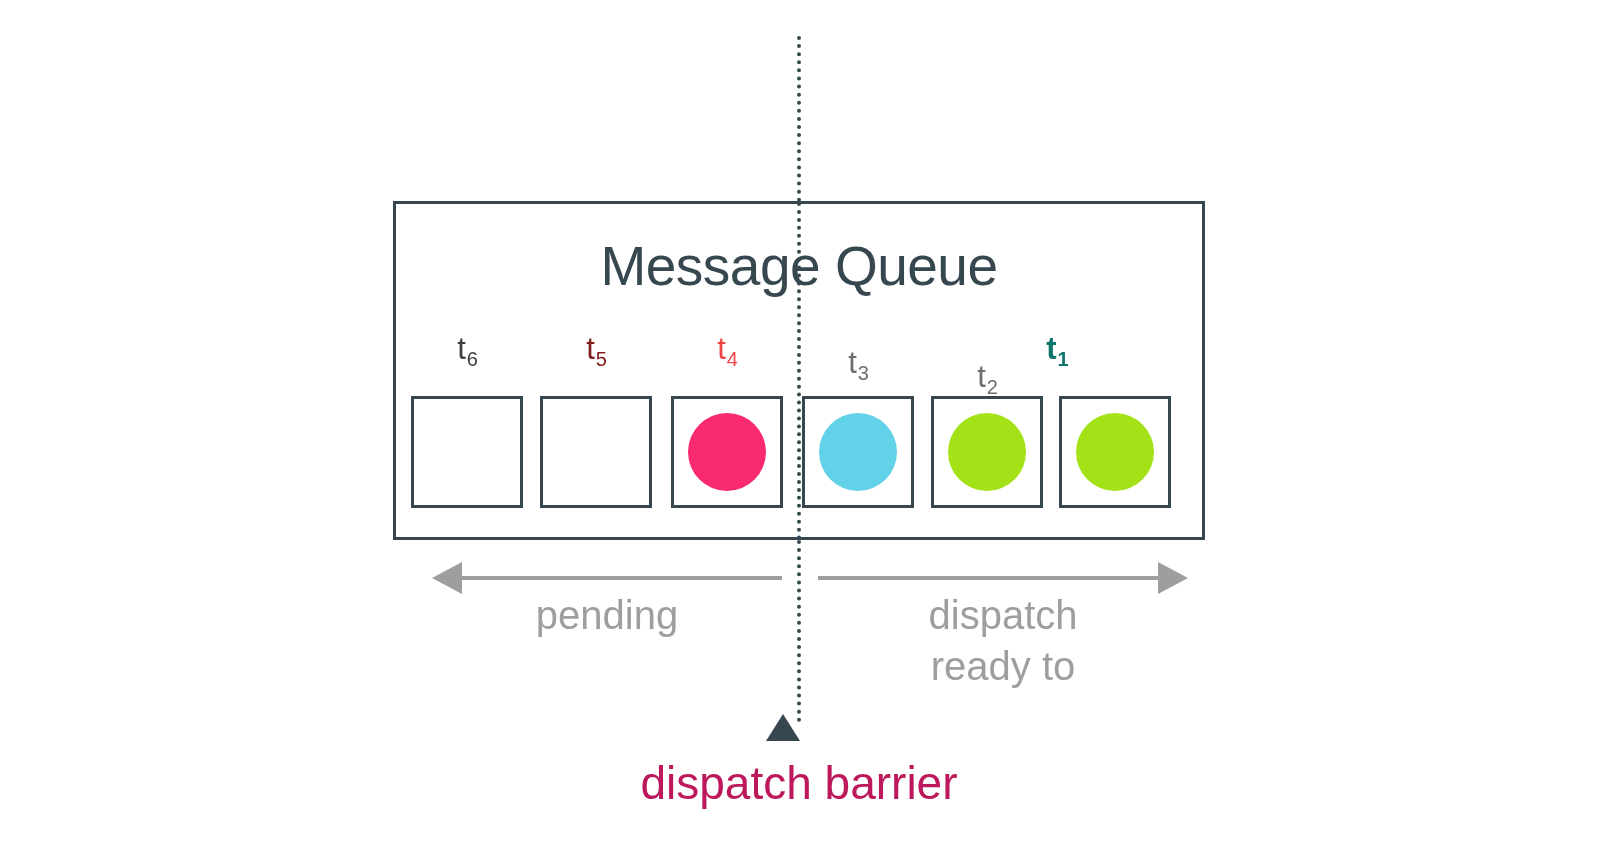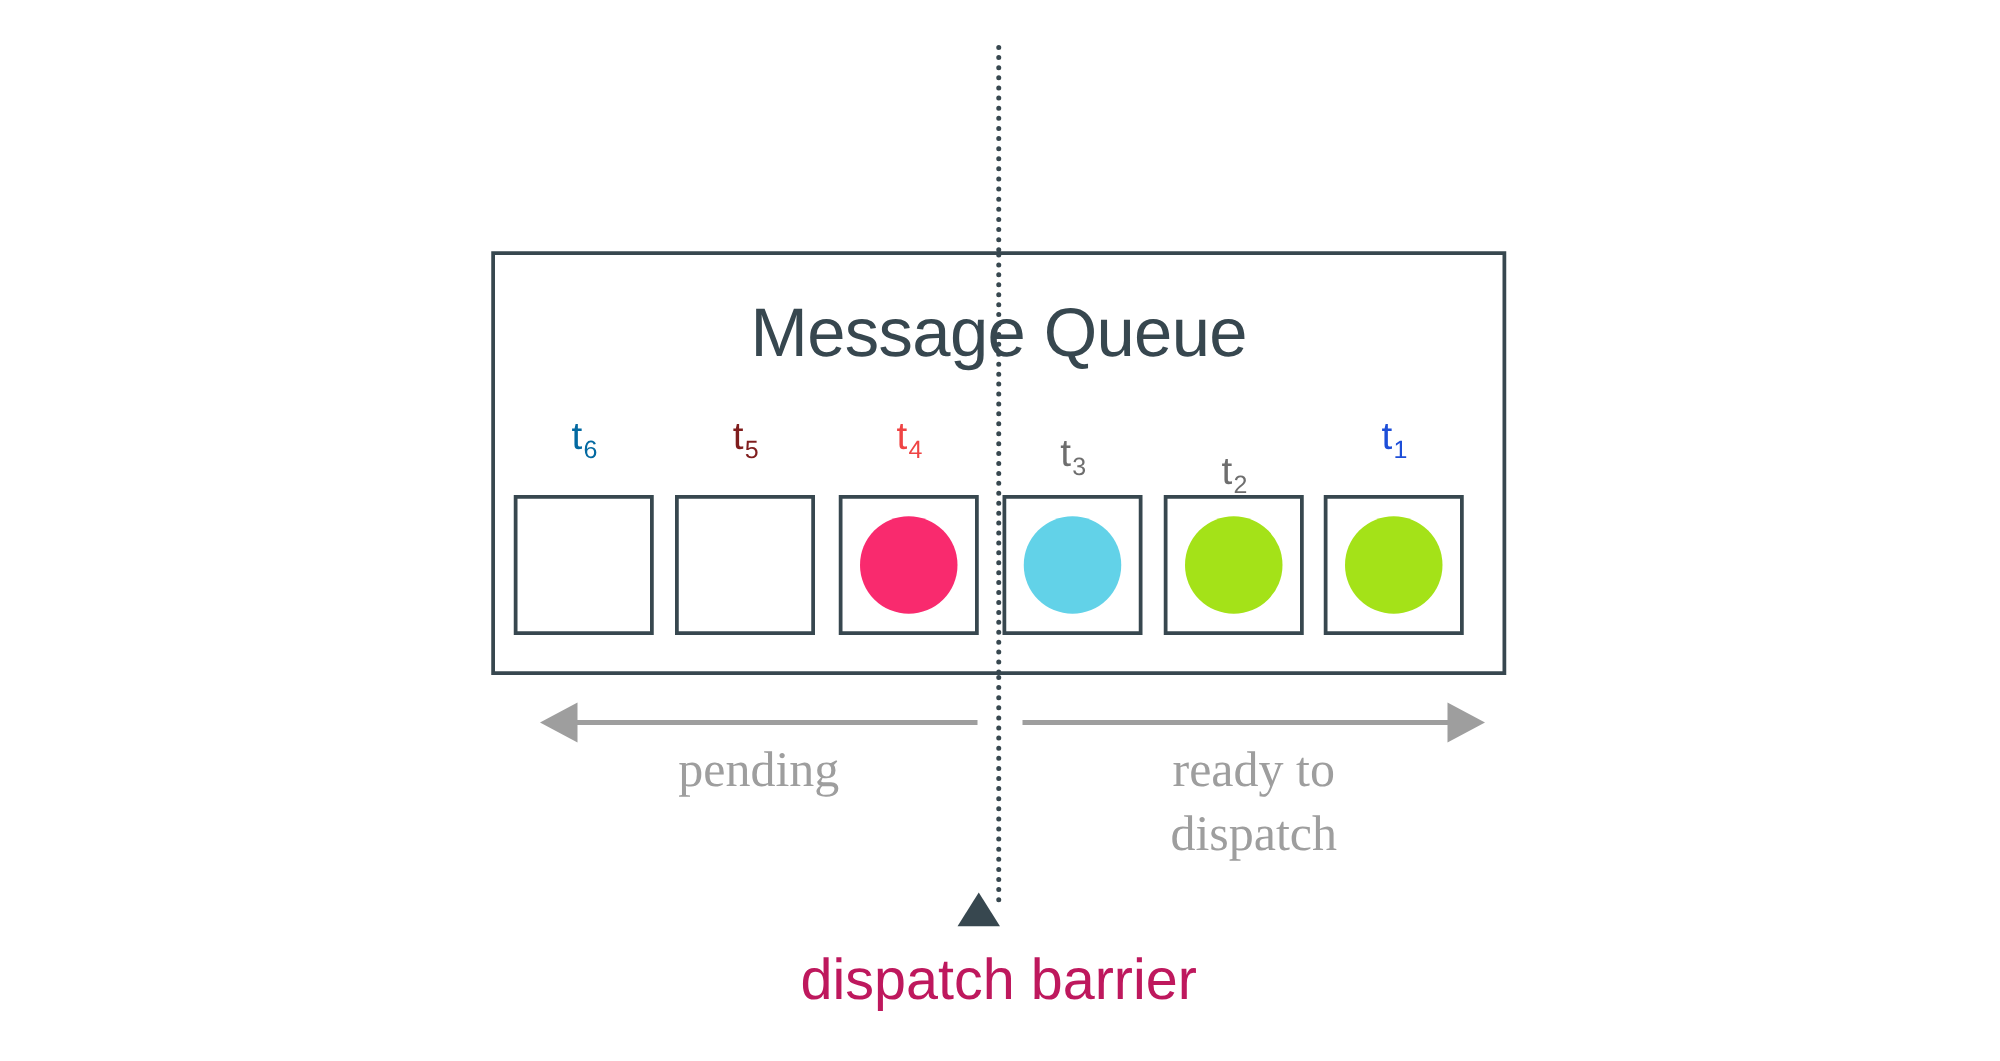--- a/index.html
+++ b/index.html
@@ -120,21 +120,21 @@
   }
   .arrow-head.left  { left: 0;  border-right: 30px solid #9e9e9e; }
   .arrow-head.right { right: 0; border-left: 30px solid #9e9e9e; }
 
   .region-label {
     position: absolute;
     text-align: center;
     font-size: 40px;
     line-height: 51px;
     color: #9e9e9e;
-    font-family: Liberation Serif, serif;
+    font-family: Liberation Sans, sans-serif;
   }
 
   
   .barrier-marker {
     position: absolute;
     left: 766px;
     top: 714px;
     width: 0;
     height: 0;
     border-left: 17px solid transparent;
@@ -158,26 +158,26 @@
 
 <div id="canvas" style="background: rgb(255, 255, 255);">
 
   <div class="barrier-line seg-top" style="border-left-color: rgb(55, 71, 79);"></div>
   <div class="barrier-line seg-middle" style="border-left-color: rgb(55, 71, 79);"></div>
   <div class="barrier-line seg-bottom" style="border-left-color: rgb(55, 71, 79);"></div>
 
   <div class="queue-box" style="border-color: rgb(55, 71, 79);"></div>
   <div class="queue-title" style="color: rgb(55, 71, 79);">Message Queue</div>
 
-  <div class="slot-label" style="left: 411px; color: #0369a1;"><span>t</span><sub>6</sub></div>
+  <div class="slot-label" style="left: 411px; color: #404040;"><span>t</span><sub>6</sub></div>
   <div class="slot-label" style="left: 540px; color: #7f1d1d;"><span>t</span><sub>5</sub></div>
   <div class="slot-label" style="left: 671px; color: #ef4444;"><span>t</span><sub>4</sub></div>
   <div class="slot-label" style="left: 802px; color: rgb(110, 110, 110); margin-top: 14px;"><span>t</span><sub>3</sub></div>
   <div class="slot-label" style="left: 931px; color: rgb(110, 110, 110); margin-top: 28px;"><span>t</span><sub>2</sub></div>
-  <div class="slot-label" style="left: 1059px; color: #1d4ed8;"><span>t</span><sub>1</sub></div>
+  <div class="slot-label" style="left: 1001px; color: #0f766e; font-weight: bold;"><span>t</span><sub>1</sub></div>
 
   <div class="slot empty" style="left: 411px; border-color: rgb(55, 71, 79);">
     
   </div>
   <div class="slot empty" style="left: 540px; border-color: rgb(55, 71, 79);">
     
   </div>
   <div class="slot" style="left: 671px; border-color: rgb(55, 71, 79);">
     <div class="dot" style="background: rgb(249, 42, 110);"></div>
   </div>
@@ -195,20 +195,20 @@
     <div class="arrow-shaft" style="left: 26px; right: 0px; background: rgb(158, 158, 158);"></div>
     <div class="arrow-head left" style="border-right-color: rgb(158, 158, 158);"></div>
   </div>
   <div class="region-label" style="left: 432px; top: 590px; width: 350px; color: rgb(158, 158, 158);">pending</div>
 
   <div class="arrow-wrap" style="left:818px; width:370px;">
     <div class="arrow-shaft" style="left: 0px; right: 26px; background: rgb(158, 158, 158);"></div>
     <div class="arrow-head right" style="border-left-color: rgb(158, 158, 158);"></div>
   </div>
   <div class="region-label" style="left: 818px; top: 590px; width: 370px; color: rgb(158, 158, 158);">
+    <div>dispatch</div>
     <div>ready to</div>
-    <div>dispatch</div>
   </div>
 
   <div class="barrier-marker" style="border-bottom-color: rgb(55, 71, 79);"></div>
   <div class="barrier-caption" style="color: #be185d;">dispatch barrier</div>
 
 </div>
 
 </body></html>

